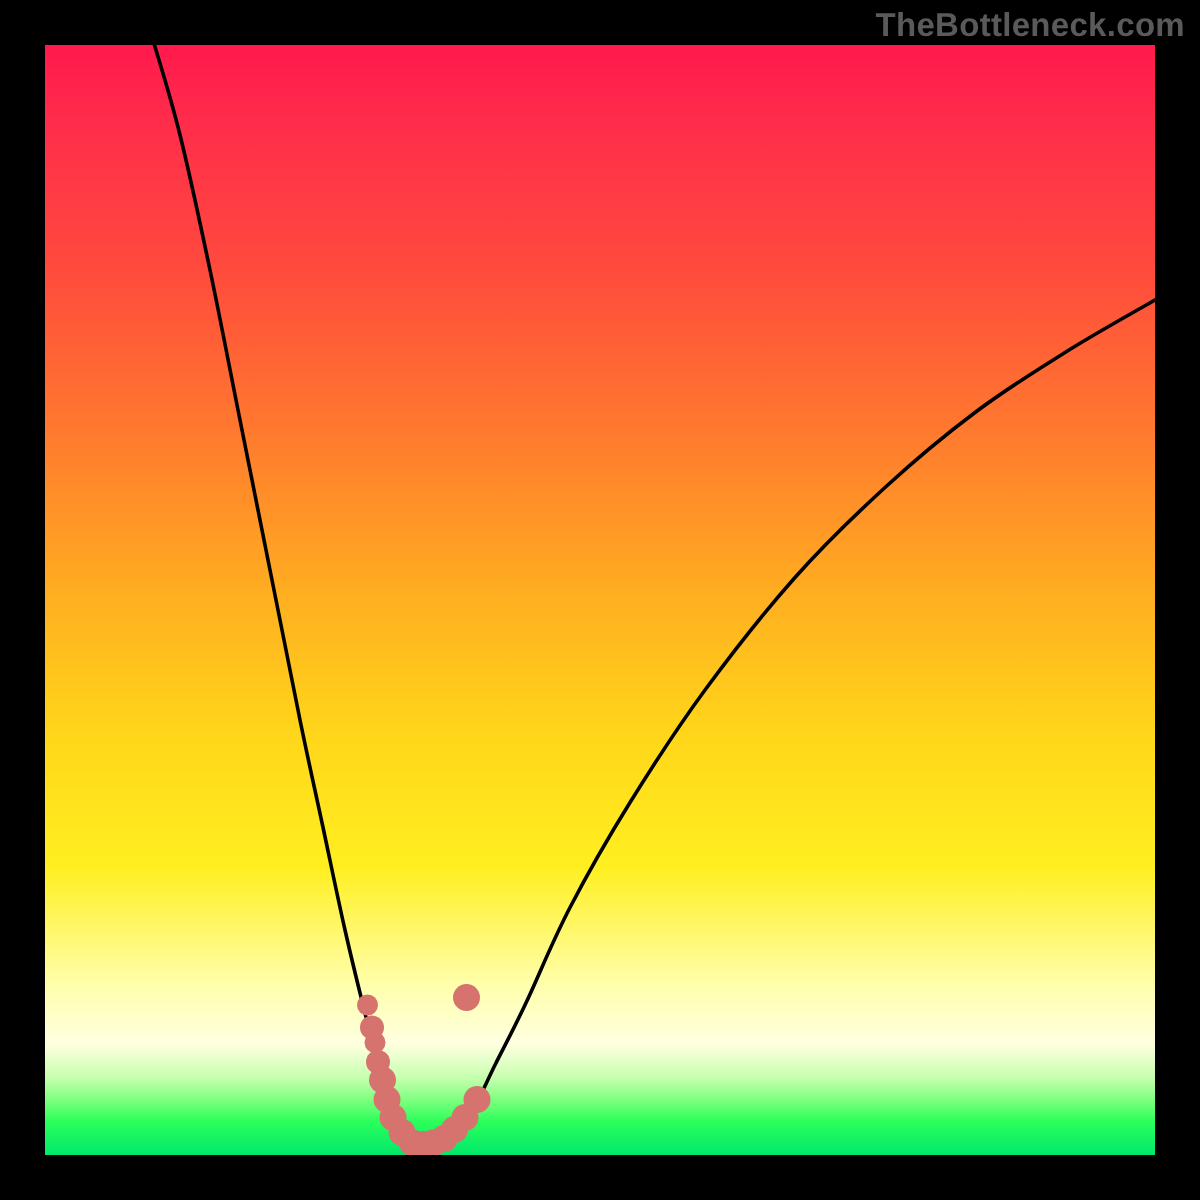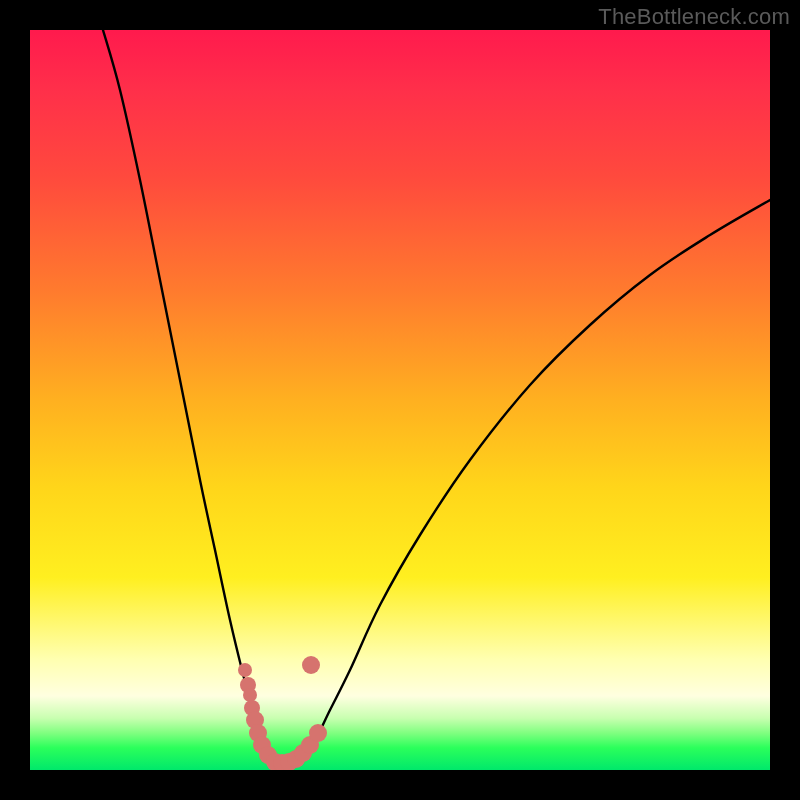--- a/index.html
+++ b/index.html
@@ -54,21 +54,21 @@
   .marker {
     fill: #d6736e;
     stroke: none;
   }
   .watermark {
     position: absolute;
     top: 4px;
     right: 10px;
     color: #5a5a5a;
     font-size: 22px;
-    font-weight: 400;
+    font-weight: 700;
     letter-spacing: 0.2px;
     text-align: right;
   }
 </style>
 </head>
 <body>
 
 <div class="stage">
 
   <div class="plot-area">

